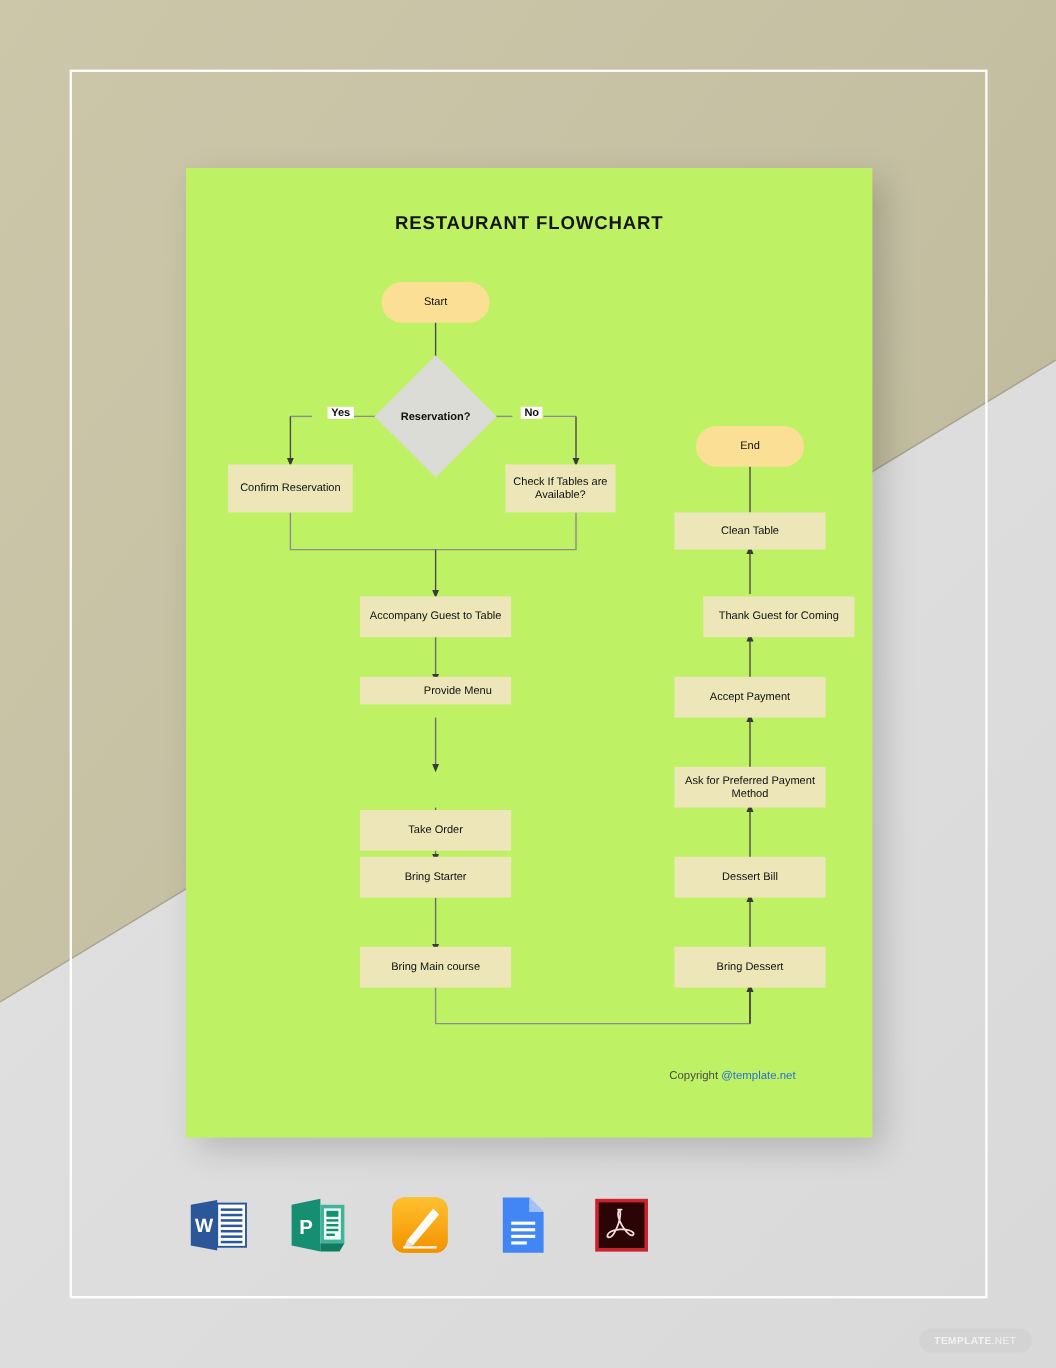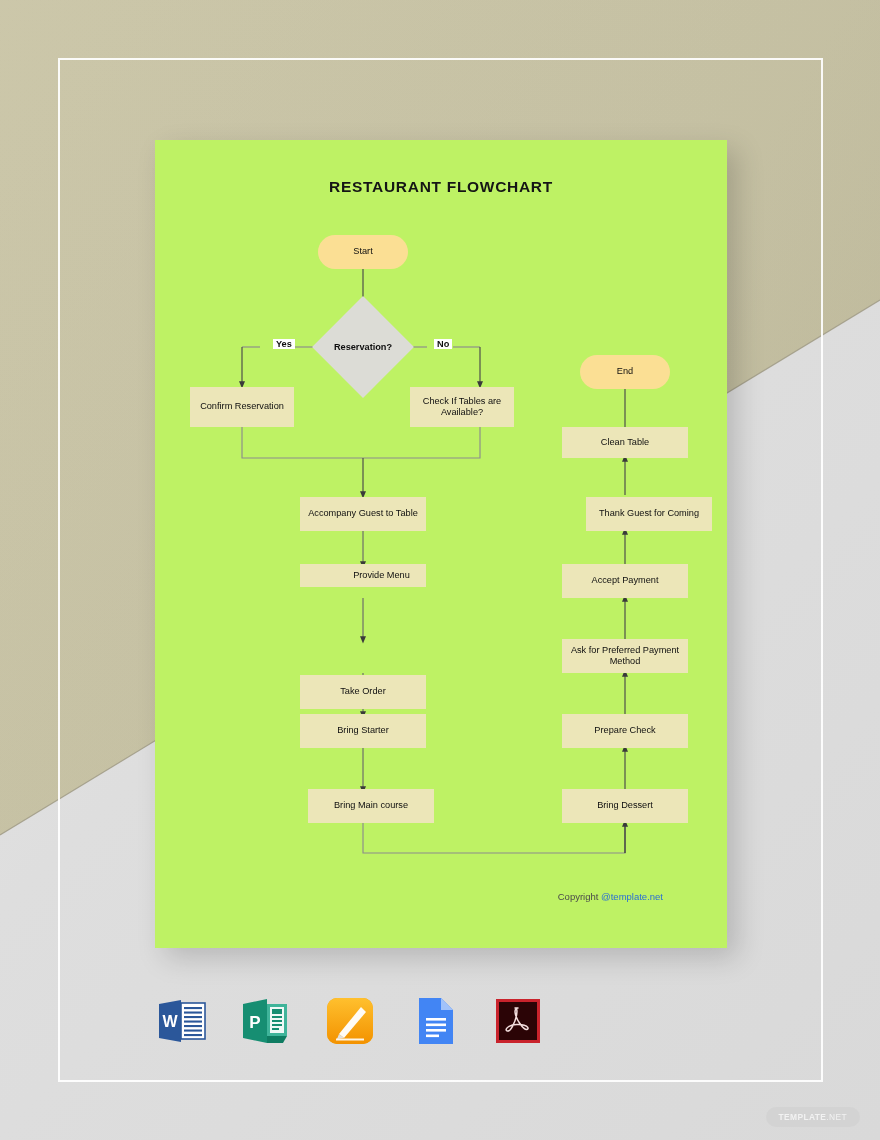--- a/index.html
+++ b/index.html
@@ -243,35 +243,35 @@
 
       <div class="decision-shape" style="left:172px; top:171px; width:72px; height:72px;"></div>
       <div class="decision-label" style="left:158px; top:198px; width:100px; height:18px;">Reservation?</div>
 
       <span class="branch-label" style="left:118px; top:199px;">Yes</span>
 
       <span class="branch-label" style="left:279px; top:199px;">No</span>
 
       <div class="node process" style="left:35px; top:247px; width:104px; height:40px;">Confirm Reservation</div>
 
-      <div class="node process" style="left:255px; top:247px; width:104px; height:40px;text-align:center;">Check If Tables are Available?</div>
+      <div class="node process" style="left:266px; top:247px; width:92px; height:40px;text-align:center;">Check If Tables are Available?</div>
 
       <div class="node process" style="left:145px; top:357px; width:126px; height:34px;">Accompany Guest to Table</div>
 
       <div class="node process" style="left:145px; top:424px; width:126px; height:23px;padding-left:41px;">Provide Menu</div>
 
       <div class="node process" style="left:145px; top:499px; width:126px; height:34px;margin-top:36px;">Take Order</div>
 
       <div class="node process" style="left:145px; top:574px; width:126px; height:34px;">Bring Starter</div>
 
-      <div class="node process" style="left:145px; top:649px; width:126px; height:34px;margin-left:8px;">Bring Main course</div>
+      <div class="node process" style="left:145px; top:649px; width:126px; height:34px;">Bring Main course</div>
 
       <div class="node process" style="left:407px; top:649px; width:126px; height:34px;">Bring Dessert</div>
 
-      <div class="node process" style="left:407px; top:574px; width:126px; height:34px;">Prepare Check</div>
+      <div class="node process" style="left:407px; top:574px; width:126px; height:34px;">Dessert Bill</div>
 
       <div class="node process" style="left:407px; top:499px; width:126px; height:34px;">Ask for Preferred Payment Method</div>
 
       <div class="node process" style="left:407px; top:424px; width:126px; height:34px;">Accept Payment</div>
 
       <div class="node process" style="left:407px; top:357px; width:126px; height:34px;margin-left:24px;">Thank Guest for Coming</div>
 
       <div class="node process" style="left:407px; top:287px; width:126px; height:31px;">Clean Table</div>
 
       <div class="node terminal" style="left:425px; top:215px; width:90px; height:34px;">End</div>

